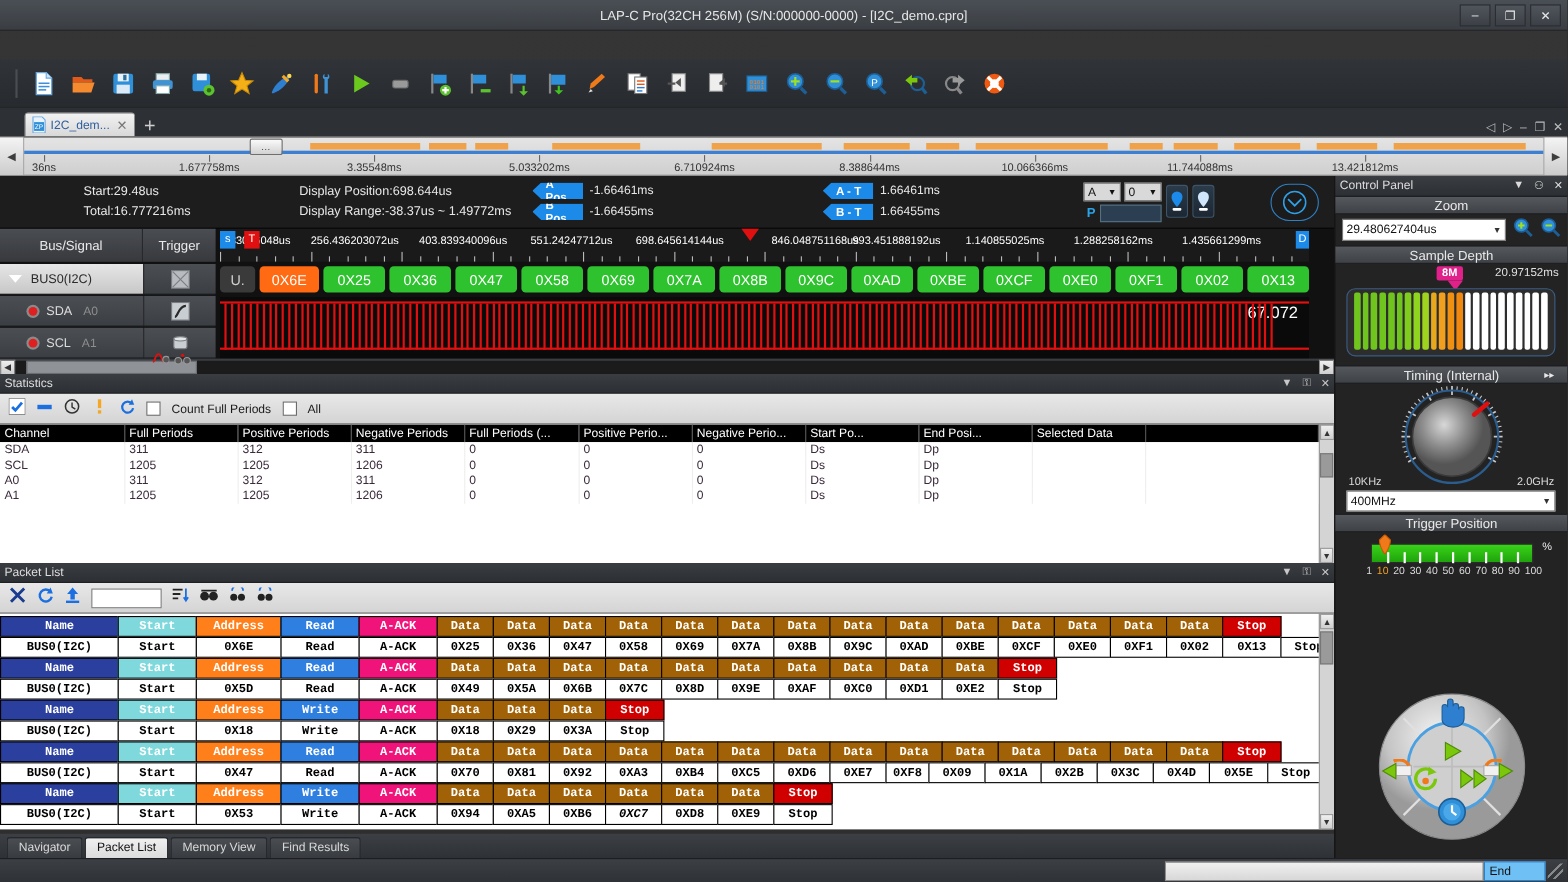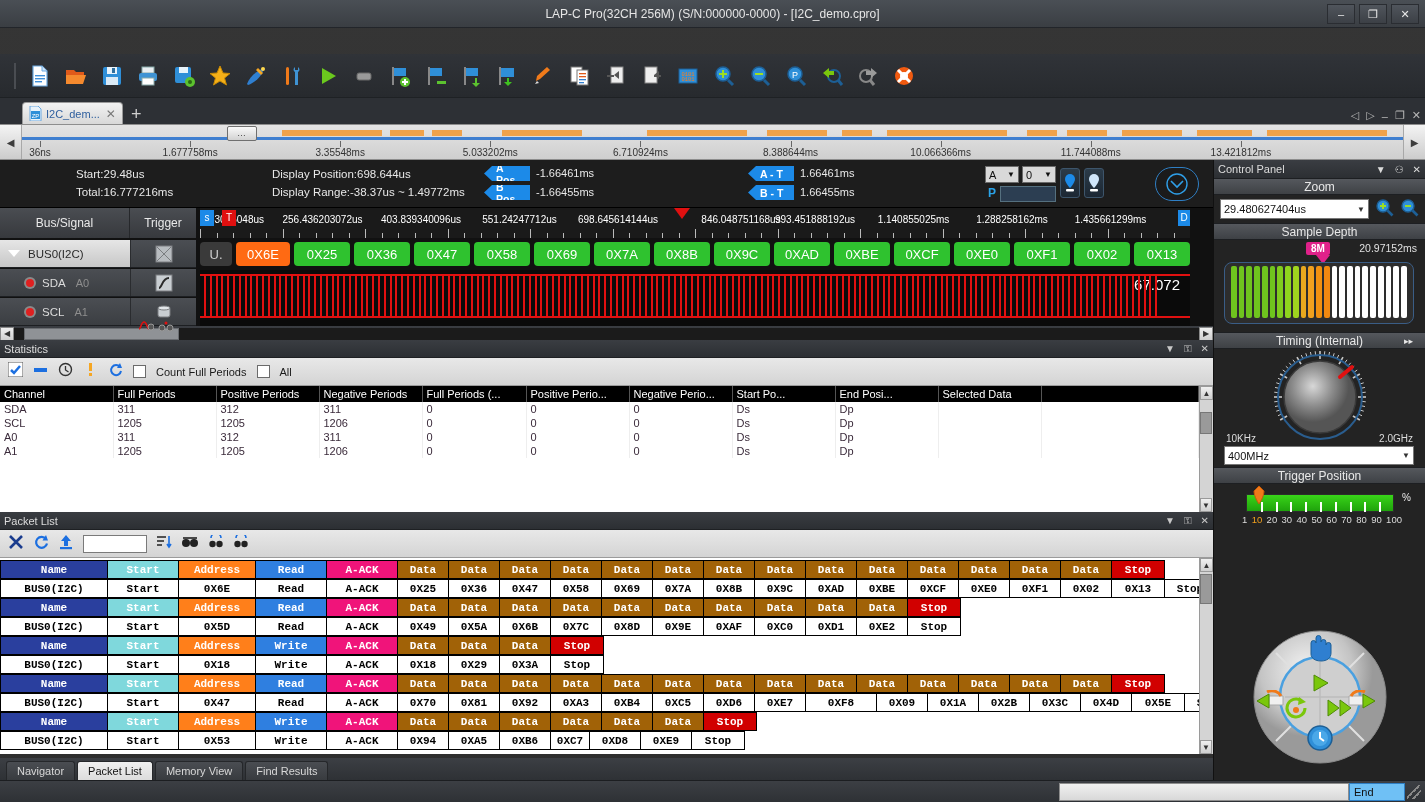--- a/index.html
+++ b/index.html
@@ -1192,21 +1192,21 @@
             <div class="pc v" style="width: 72px;">Read</div>
             <div class="pc v" style="width: 72px;">A-ACK</div>
             <div class="pc v" style="width: 52px;">0X70</div>
             <div class="pc v" style="width: 52px;">0X81</div>
             <div class="pc v" style="width: 52px;">0X92</div>
             <div class="pc v" style="width: 52px;">0XA3</div>
             <div class="pc v" style="width: 52px;">0XB4</div>
             <div class="pc v" style="width: 52px;">0XC5</div>
             <div class="pc v" style="width: 52px;">0XD6</div>
             <div class="pc v" style="width: 52px;">0XE7</div>
-            <div class="pc v" style="width: 72px;">0XF8</div>
+            <div class="pc v" style="width: 40px;">0XF8</div>
             <div class="pc v" style="width: 52px;">0X09</div>
             <div class="pc v" style="width: 52px;">0X1A</div>
             <div class="pc v" style="width: 52px;">0X2B</div>
             <div class="pc v" style="width: 52px;">0X3C</div>
             <div class="pc v" style="width: 52px;">0X4D</div>
             <div class="pc v" style="width: 54px;">0X5E</div>
             <div class="pc v" style="width: 52px;">Stop</div>
           </div>
         </div>
         <div class="pgrp" style="top: 154px;">
@@ -1226,21 +1226,21 @@
           </div>
           <div class="prow">
             <div class="pc v" style="width: 108px;">BUS0(I2C)</div>
             <div class="pc v" style="width: 72px;">Start</div>
             <div class="pc v" style="width: 78px;">0X53</div>
             <div class="pc v" style="width: 72px;">Write</div>
             <div class="pc v" style="width: 72px;">A-ACK</div>
             <div class="pc v" style="width: 52px;">0X94</div>
             <div class="pc v" style="width: 52px;">0XA5</div>
             <div class="pc v" style="width: 52px;">0XB6</div>
-            <div class="pc v" style="width: 40px;">0XC7</div>
+            <div class="pc v" style="width: 52px; font-style: italic;">0XC7</div>
             <div class="pc v" style="width: 52px;">0XD8</div>
             <div class="pc v" style="width: 52px;">0XE9</div>
             <div class="pc v" style="width: 54px;">Stop</div>
           </div>
         </div>
       </div>
 
     <div class="vscroll" style="top:46px;height:196px;">
       <div class="vsbtn">▲</div>
       <div style="position:absolute;top:16px;left:0;width:12px;height:30px;background:#9a9a9a;border:1px solid #777;"></div>

